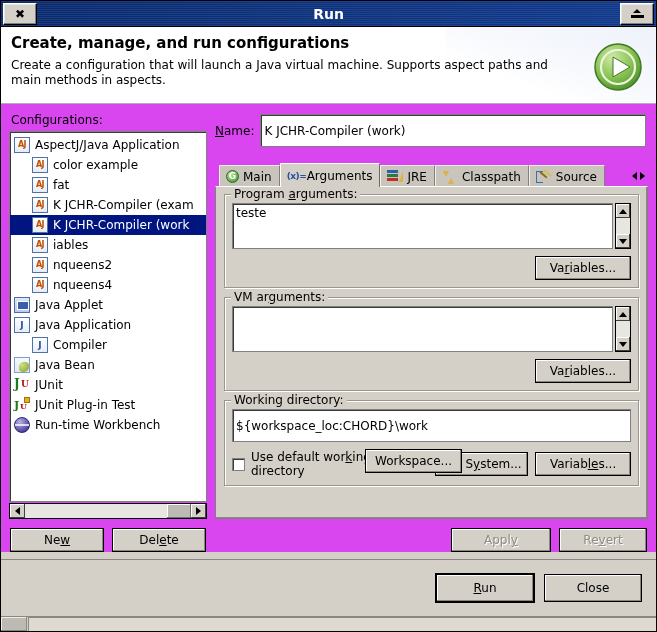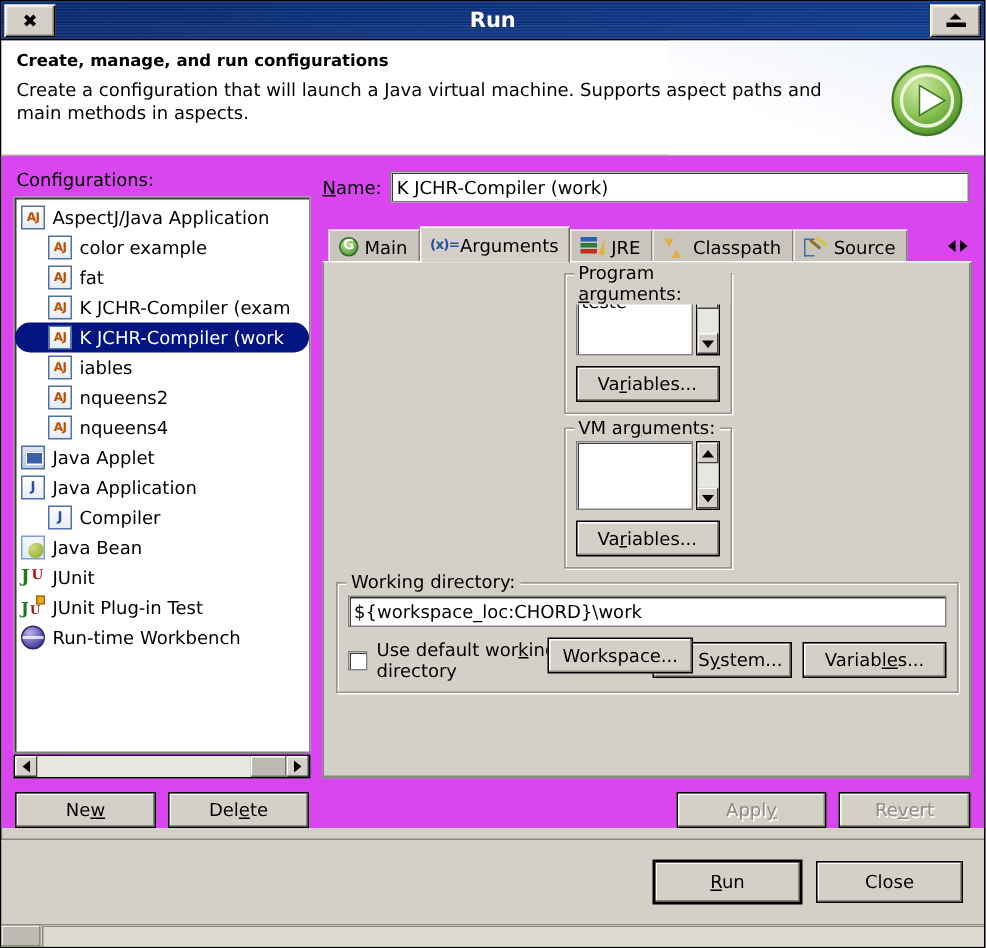--- a/index.html
+++ b/index.html
@@ -78,21 +78,21 @@
     border-bottom: 1px solid #b5b0a6;
     overflow: hidden;
   }
   #header::after {
     content:"";
     position:absolute; right:0; top:0; width: 210px; height: 77px;
     background: linear-gradient(200deg, #eef2fa 0%, #f7f9fd 45%, #ffffff 70%);
     z-index: 0;
   }
   #header-title {
-    font-weight: bold; font-size: 11px;
+    font-weight: bold; font-size: 15px;
     position: relative; z-index: 2;
     margin-bottom: 6px;
   }
   #header-desc {
     font-size: 12px; line-height: 15px;
     width: 540px;
     position: relative; z-index: 2;
   }
   #header-icon {
     position: absolute; right: 12px; top: 14px;
@@ -123,21 +123,21 @@
     overflow: hidden;
     padding: 3px 0 0 0;
     position: relative;
   }
   .tree-row {
     height: 20px; display: flex; align-items: center;
     padding-left: 4px; white-space: nowrap;
     font-size: 12px;
     cursor: default;
   }
-  .tree-row.sel { background: #00157f; color: #ffffff; border-radius: 10px; }
+  .tree-row.sel { background: #00157f; color: #ffffff; }
   .twisty {
     width: 14px; height: 14px; flex: 0 0 14px;
     display: flex; align-items: center; justify-content: center;
   }
   .ticon {
     width: 16px; height: 16px; flex: 0 0 16px;
     margin-right: 5px;
     display: inline-block;
   }
   
@@ -265,21 +265,21 @@
   }
   #name-row {
     display: flex; align-items: center; gap: 6px;
     margin: 4px 2px 0 0;
   }
   #name-row .lbl { font-size: 12px; }
   .textfield {
     background: #ffffff;
     border: 1px solid #808080;
     box-shadow: inset 1px 1px 0 #3a3a3a;
-    height: 21px;
+    height: 33px;
     padding: 2px 3px;
     font-size: 12px;
     font-family: inherit;
     display:flex; align-items:center;
     color: #000;
   }
   #name-input { flex: 1; }
 
   
   #tabstrip {
@@ -360,21 +360,20 @@
     flex: 1;
     border: 1px solid #808080;
     border-top: 1px solid #ffffff;
     background: #d4d0c8;
     box-shadow: inset -1px -1px 0 #8a8780;
     padding: 7px 8px 8px 8px;
     display: flex; flex-direction: column;
     gap: 9px;
     min-height: 0;
     margin-top: -1px;
-    align-items: center;
   }
   .group {
     border: 1px solid #9a968e;
     box-shadow: inset 1px 1px 0 #ffffff, 1px 1px 0 #ffffff;
     padding: 8px 7px 7px 7px;
     position: relative;
   }
   .group > .glabel {
     position: absolute; top: -8px; left: 6px;
     background: #d4d0c8;

